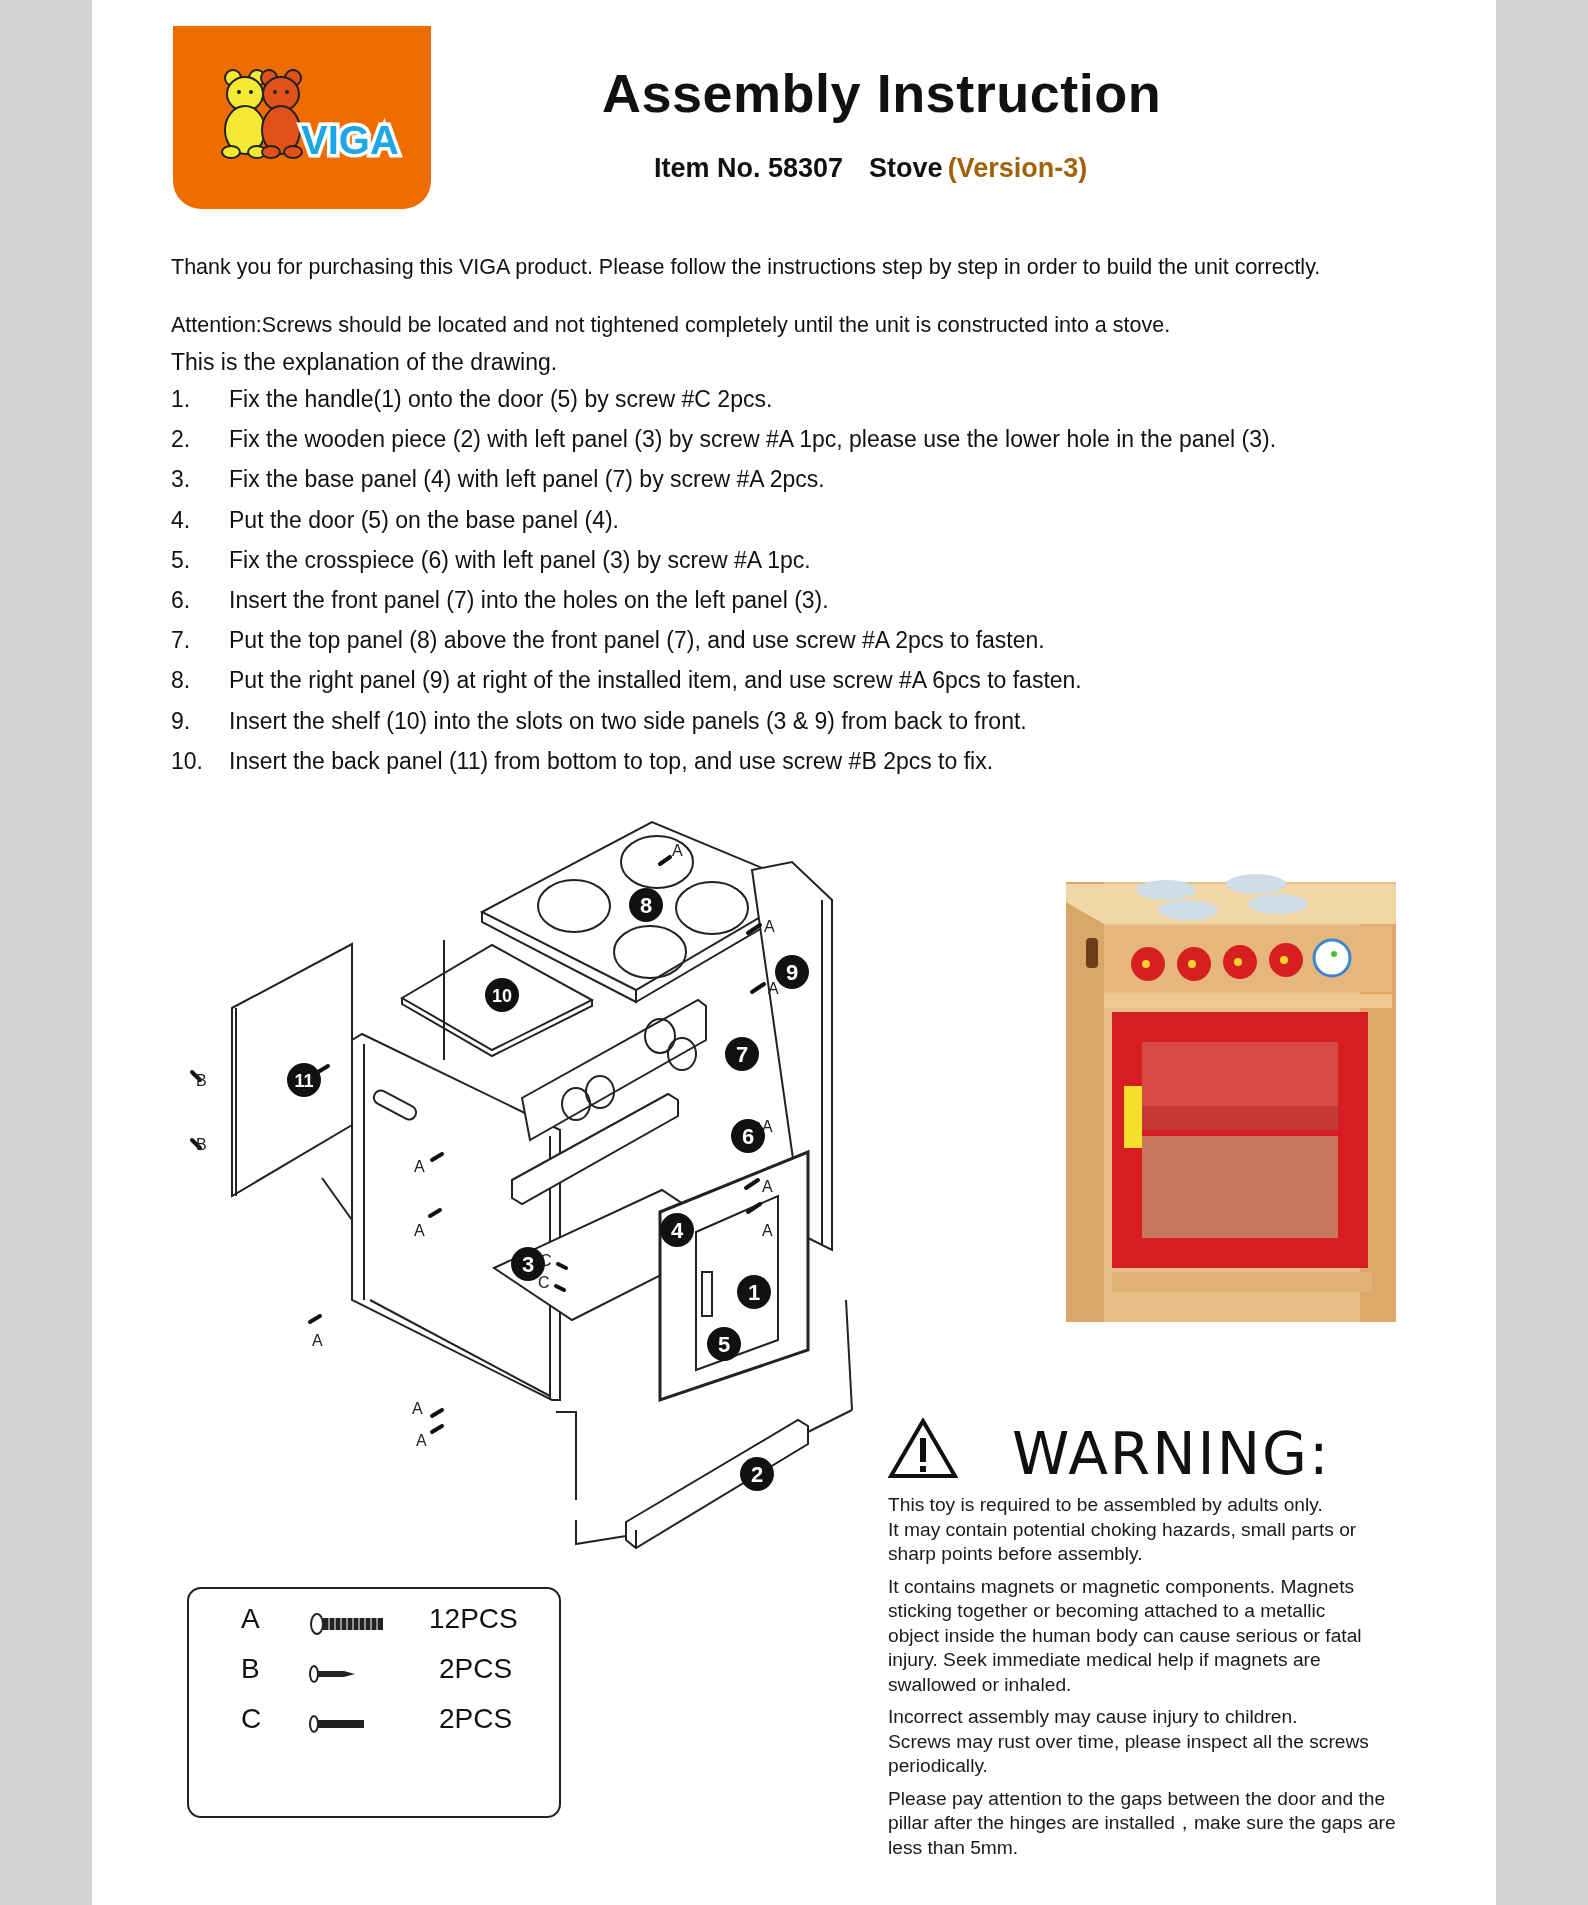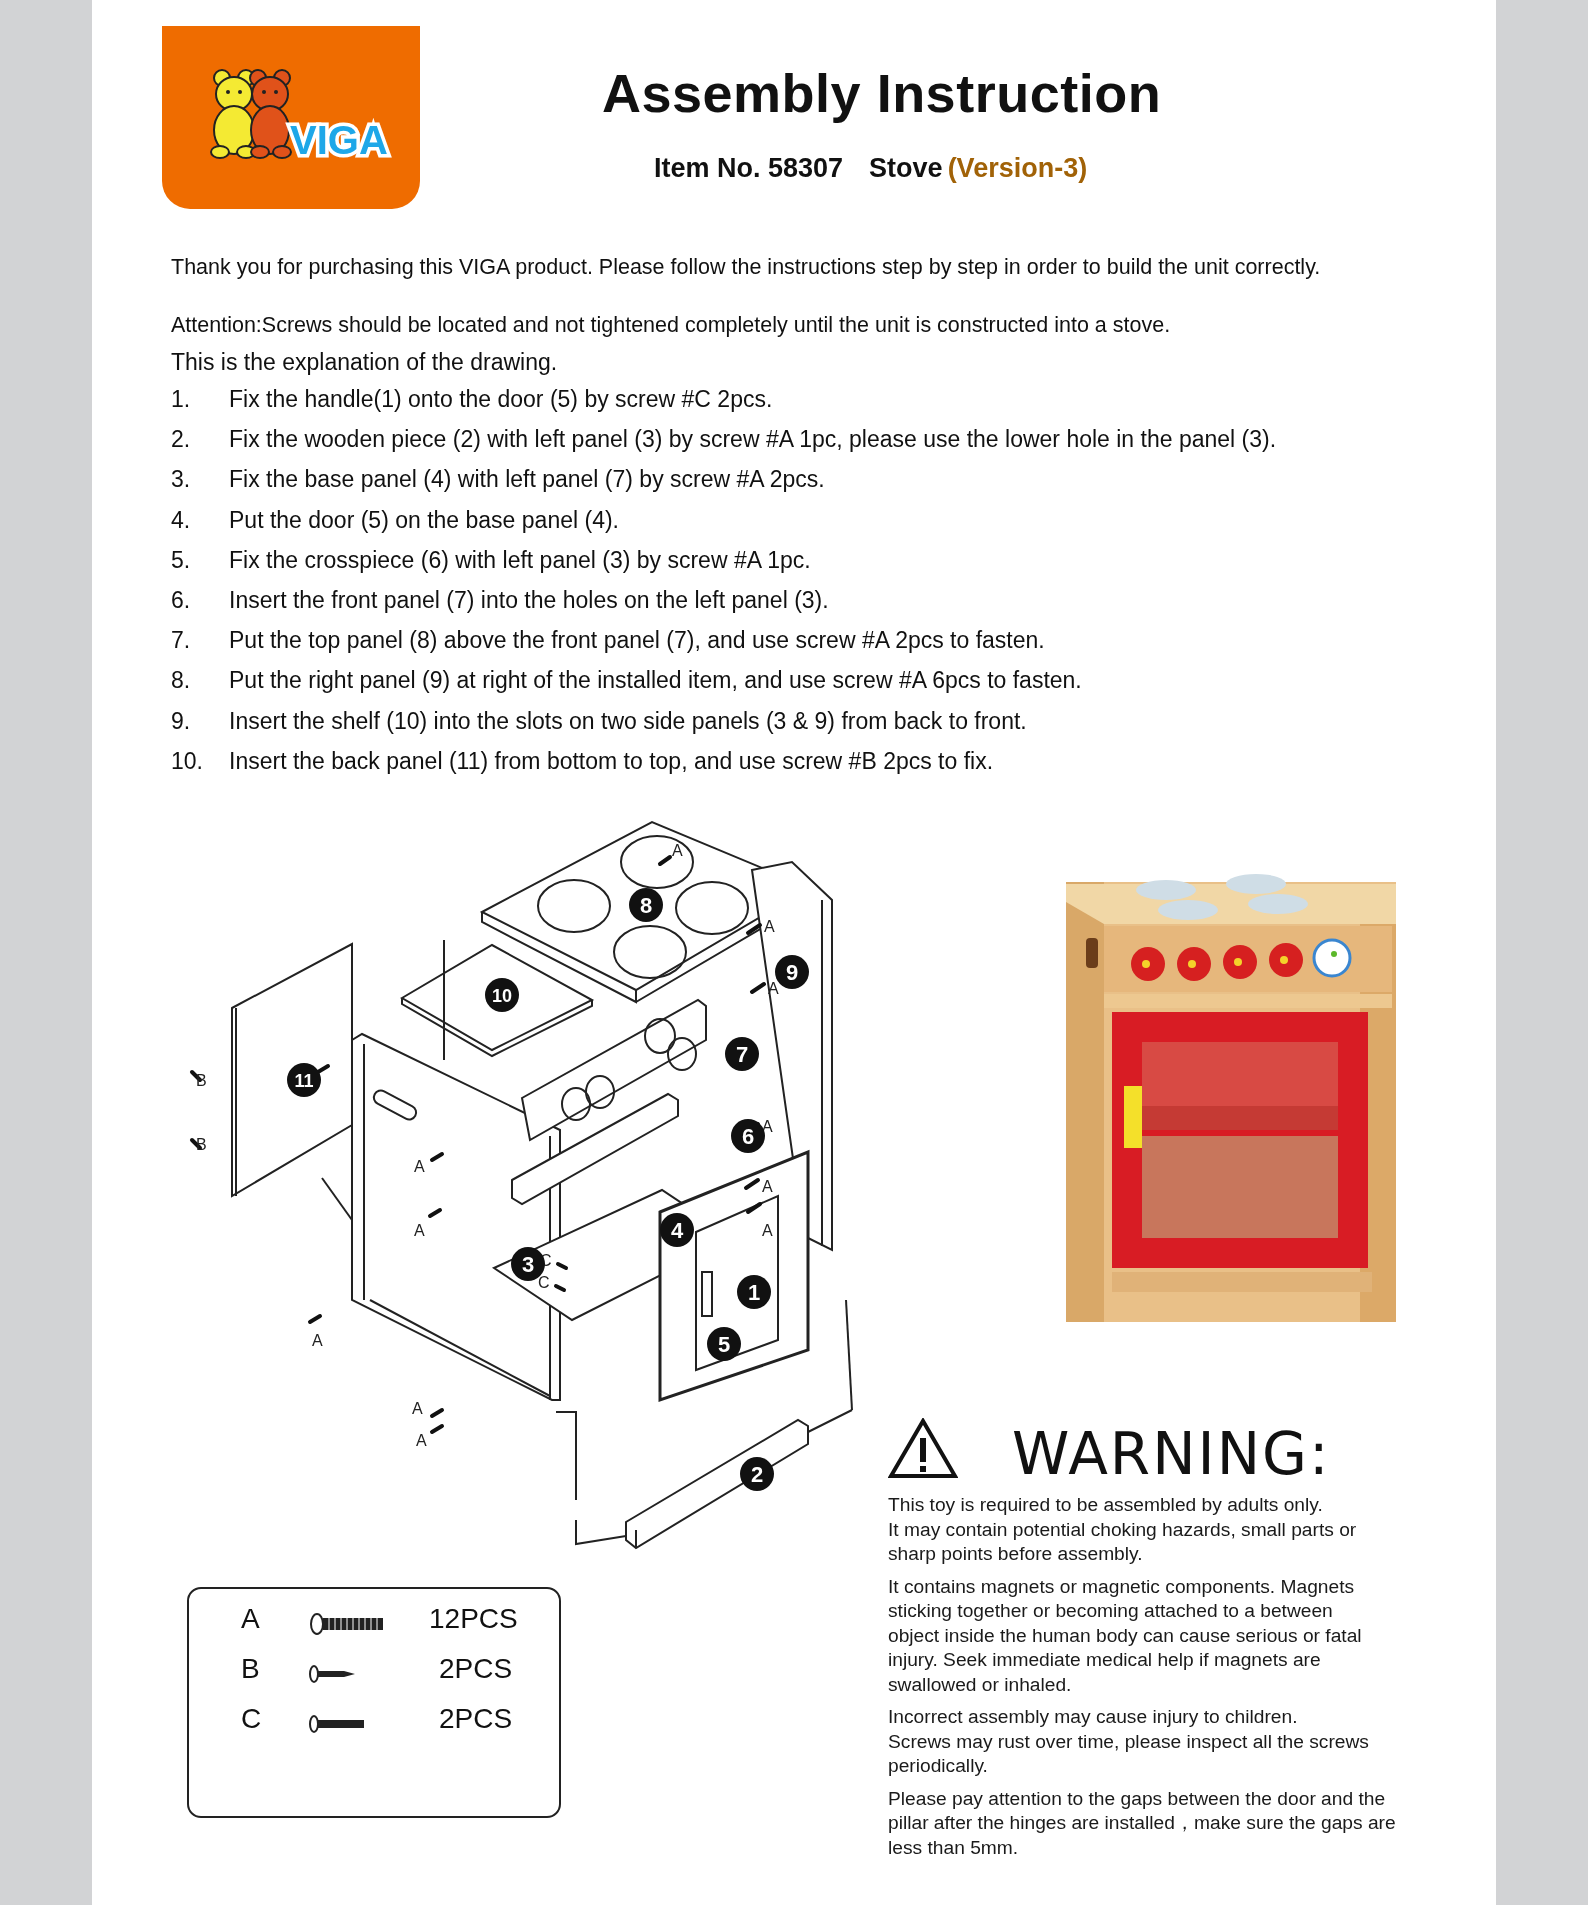--- a/index.html
+++ b/index.html
@@ -10,21 +10,21 @@
     overflow: hidden;
     font-family: "Liberation Sans", sans-serif;
     color: #111;
   }
   .page {
     position: absolute; left: 92px; top: 0;
     width: 1404px; height: 1905px;
     background: #ffffff;
   }
   .logo {
-    position: absolute; left: 70px; top: 26px;
+    position: absolute; left: 81px; top: 26px;
     width: 258px; height: 183px;
     background: #ef6c00;
     border-radius: 0 0 28px 28px;
   }
   .logo svg { position: absolute; left: 0; top: 0; }
   .title {
     position: absolute; left: 510px; top: 62px;
     font-size: 54px; font-weight: bold; letter-spacing: 0.5px;
     white-space: nowrap;
   }
@@ -385,21 +385,21 @@
     <polygon points="35,3 67,58 3,58" fill="none" stroke="#111" stroke-width="4" stroke-linejoin="miter"></polygon>
     <rect x="32" y="20" width="6" height="24" fill="#111"></rect>
     <rect x="32" y="48" width="6" height="6" fill="#111"></rect>
   </svg>
   <div class="warning-title">WARNING:</div>
   <div class="warnings">
     <p>This toy is required to be assembled by adults only.
 It may contain potential choking hazards, small parts or
 sharp points before assembly.</p>
     <p>It contains magnets or magnetic components.  Magnets
-sticking together or becoming attached to  a between
+sticking together or becoming attached to  a metallic
 object inside the human body can cause serious or fatal
 injury.  Seek immediate medical help if magnets are
 swallowed  or inhaled.</p>
     <p>Incorrect assembly may cause injury to children.
 Screws may rust over time, please inspect all the screws
 periodically.</p>
     <p>Please pay attention to the gaps between the door and the
 pillar after the hinges are installed，make sure the gaps are
 less than 5mm.</p>
   </div>

